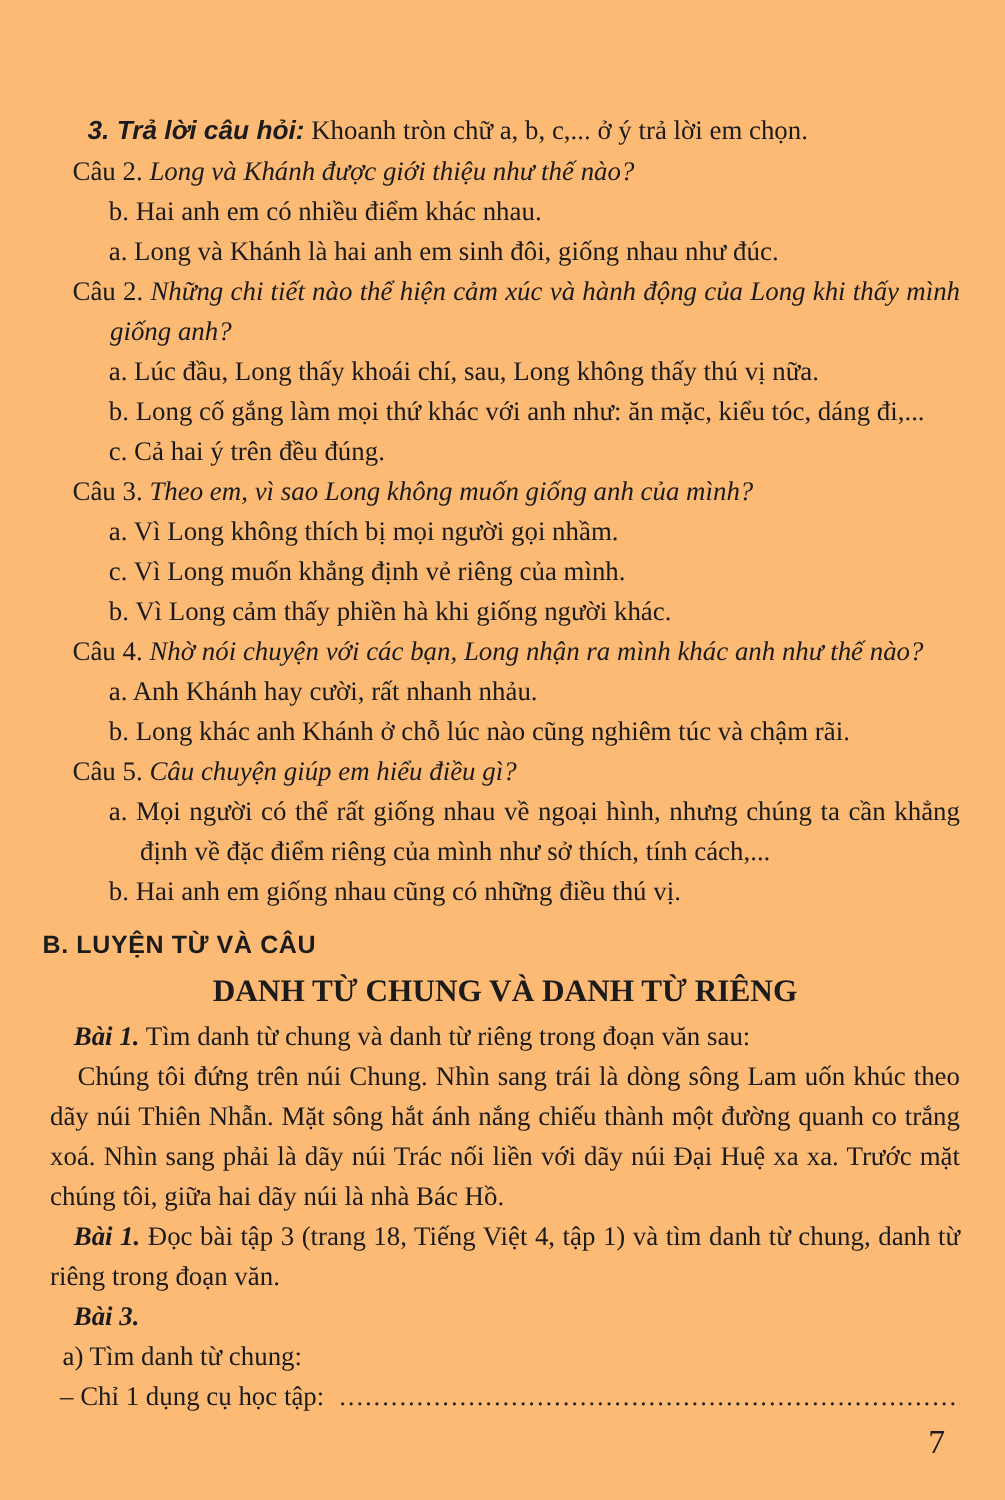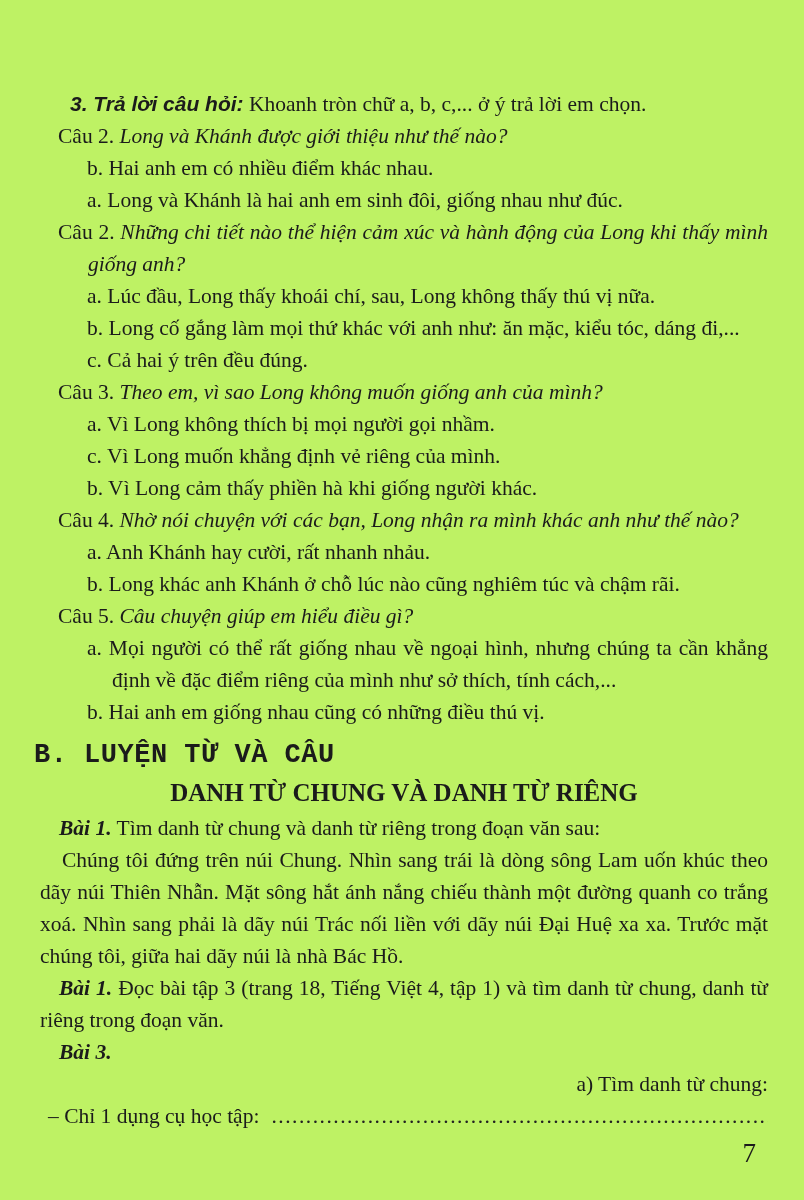--- a/index.html
+++ b/index.html
@@ -5,21 +5,21 @@
   * { margin: 0; padding: 0; box-sizing: border-box; }
   html, body { width: 804px; height: 1200px; }
   body {
     background: #e9e9e9;
     font-family: "Liberation Serif", serif;
   }
   .page {
     position: relative;
     width: 804px;
     height: 1200px;
-    background: #bef264;
+    background: #fdba74;
     color: #1b1b1b;
     overflow: hidden;
   }
   .content {
     position: absolute;
     left: 40px;
     top: 88px;
     width: 728px;
     font-size: 21.5px;
     line-height: 32px;
@@ -41,23 +41,23 @@
   }
   .q-label { font-style: normal; }
   .q-text  { font-style: italic; }
   .option {
     padding-left: 72px;
     text-indent: -25px;
   }
   .section-title {
     margin-top: 10px;
     margin-left: -6px;
-    font-family: Liberation Mono, monospace;
+    font-family: Liberation Sans, sans-serif;
     font-weight: bold;
-    font-size: 27px;
+    font-size: 20px;
     line-height: 34px;
     text-align: left;
     letter-spacing: 0.5px;
   }
   .lesson-heading {
     margin-top: 4px;
     margin-bottom: 2px;
     font-weight: bold;
     font-size: 25px;
     line-height: 34px;
@@ -69,21 +69,21 @@
   .bai-label {
     font-weight: bold;
     font-style: italic;
   }
   .italic { }
   .passage {
     text-indent: 22px;
   }
   .part-line {
     padding-left: 10px;
-    text-align: right;
+    text-align: left;
   }
   .fill-line {
     display: flex;
     align-items: center;
     padding-left: 8px;
     text-align: left;
   }
   .fill-label { white-space: nowrap; }
   .dots {
     flex: 1;

